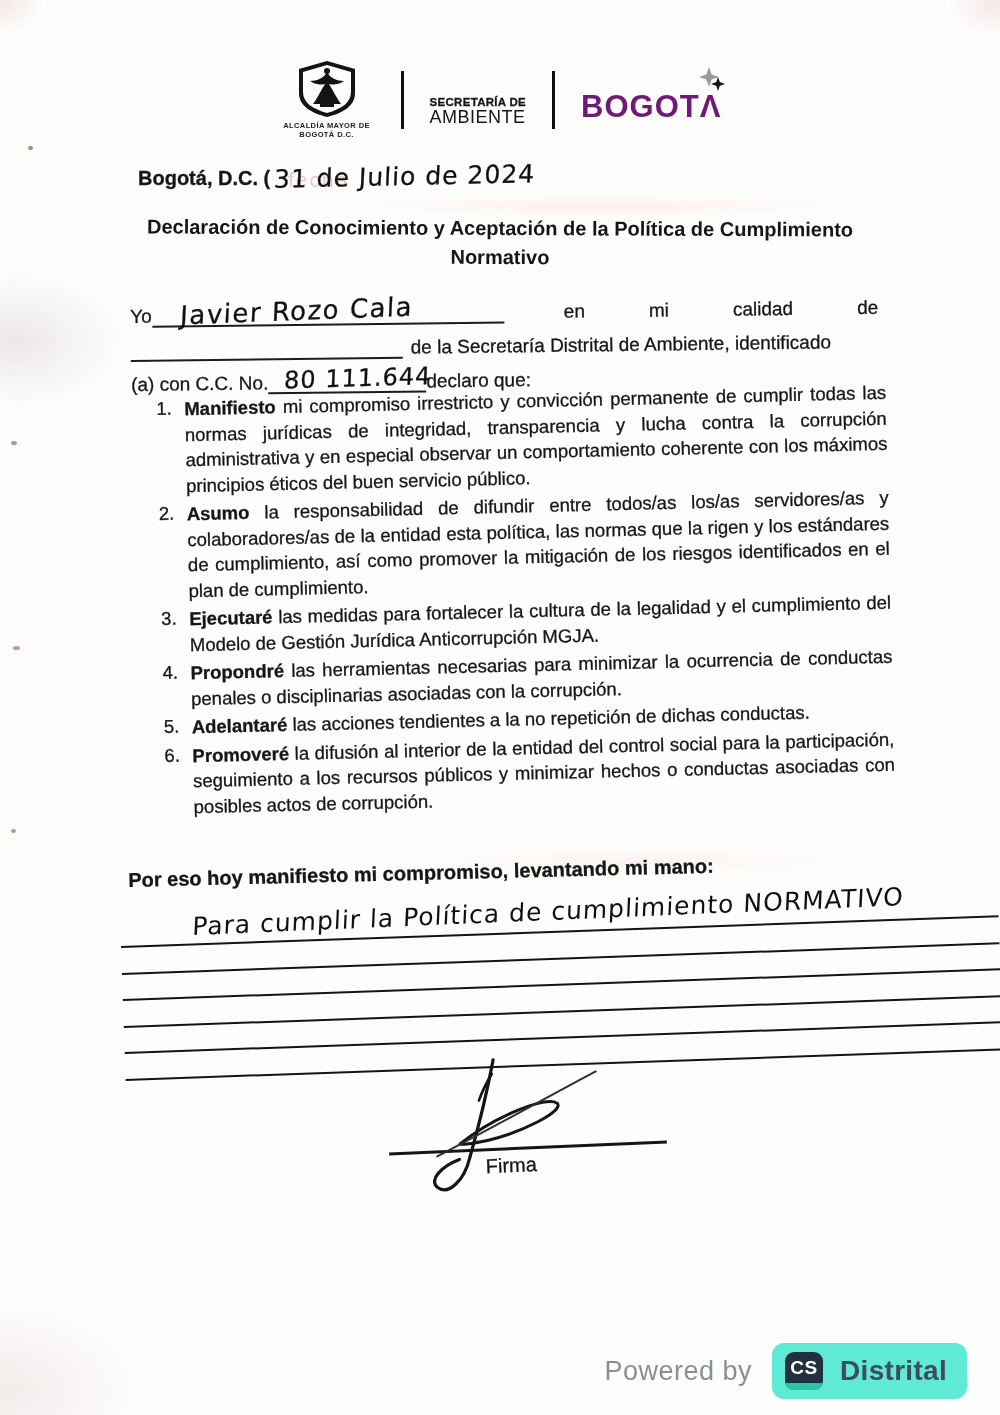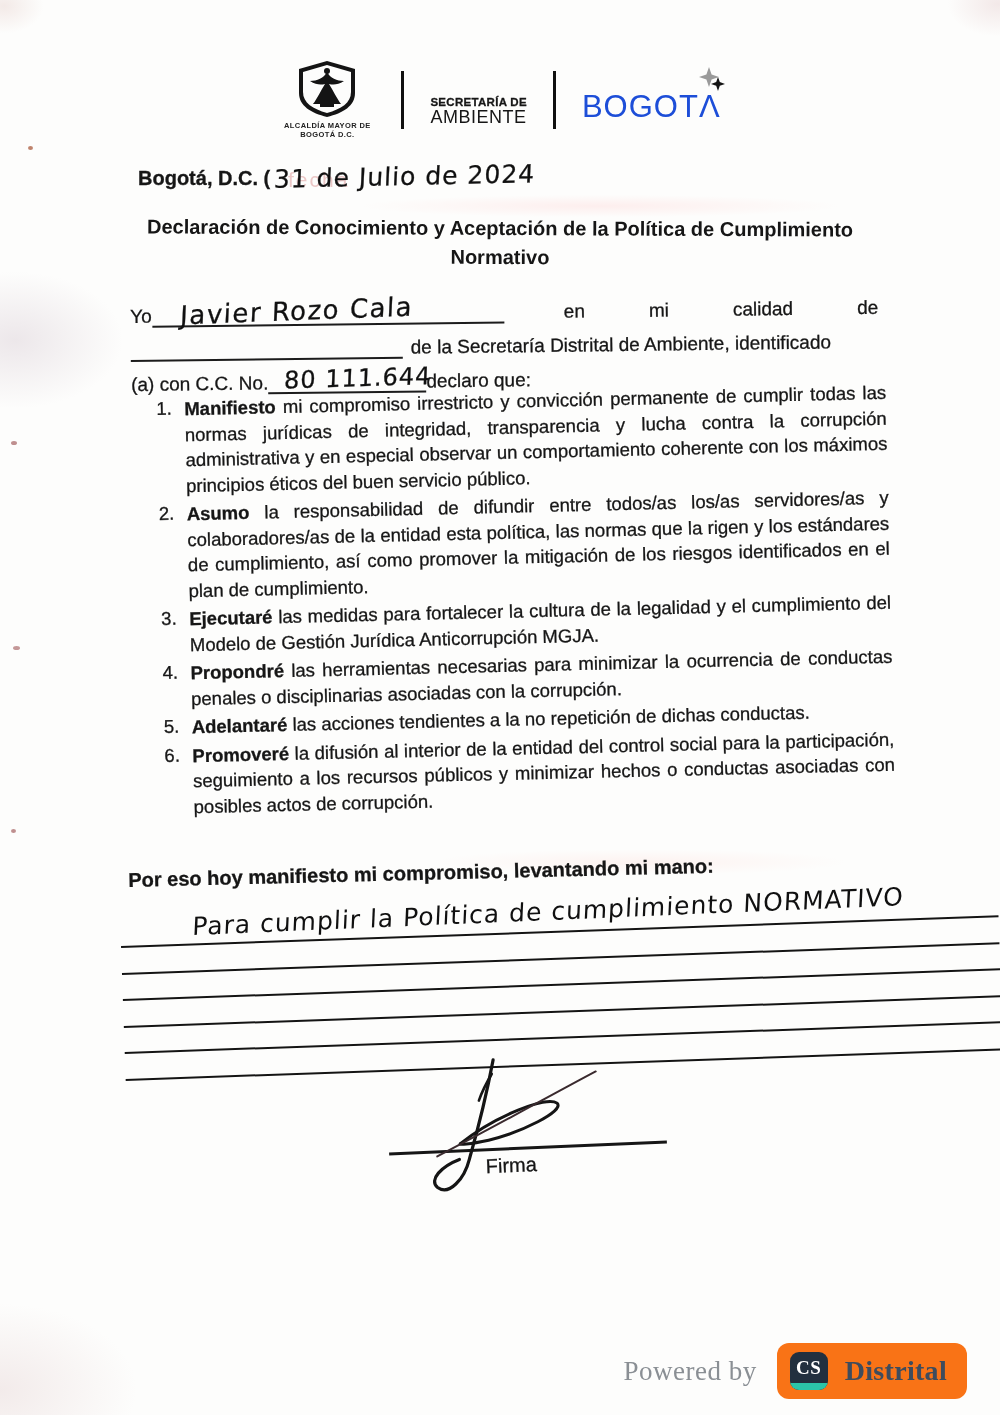--- a/index.html
+++ b/index.html
@@ -22,21 +22,21 @@
 
   
   .header{ position:absolute; top:60px; left:0; width:1000px; display:flex; justify-content:center; align-items:center; gap:26px; }
   .crest{ display:flex; flex-direction:column; align-items:center; width:96px; }
   .crest-label{ font-size:7.5px; font-weight:700; text-align:center; letter-spacing:.4px; line-height:1.25; margin-top:3px; color:#222; }
   .hdr-divider{ width:3px; height:58px; background:#101010; }
   .secretaria{ display:flex; flex-direction:column; align-items:flex-start; line-height:1.05;margin-top:24px; }
   .secretaria .s1{ font-size:11.5px; font-weight:700; letter-spacing:.3px; }
   .secretaria .s2{ font-size:18px; font-weight:400; letter-spacing:.5px; }
   .bogota-wrap{ position:relative; padding-top:14px; }
-  .bogota{ font-size:31px; font-weight:400; letter-spacing:1px; color:#1d4ed8; }
+  .bogota{ font-size:31px; font-weight:700; letter-spacing:1px; color:#701a75; }
   .bogota-star{ position:absolute; top:-8px; right:-4px; }
 
   
   .date-line{ position:absolute; top:162px; left:130px; font-size:20px; font-weight:700; white-space:nowrap;margin-left:8px; }
   .ghost{ position:absolute; left:150px; top:6px; font-size:21px; font-weight:400; color:rgba(205,110,110,.38); letter-spacing:2px;text-align:center; -webkit-text-stroke:0; }
   .hw{ font-family:"DejaVu Sans", cursive; font-weight:400; color:#101010; }
   .hw-date{ display:inline-block; font-size:25px; letter-spacing:1px; transform:rotate(-1.2deg) skewX(-4deg); margin-left:4px; position:relative; }
 
   
   .title{ position:absolute; top:214px; left:115px; width:770px; text-align:center; font-size:20px; font-weight:700; line-height:1.45; transform:rotate(.25deg); }
@@ -75,21 +75,21 @@
   .firma-label{ font-size:20px; margin-top:4px; margin-left:96px; }
 
   
   .speck{ position:absolute; border-radius:50%; }
   .sp1{ left:28px; top:146px; width:5px; height:4px; background:rgba(170,90,60,.75); }
   .sp2{ left:11px; top:441px; width:6px; height:4px; background:rgba(150,70,70,.6); }
   .sp3{ left:13px; top:646px; width:7px; height:4px; background:rgba(150,70,70,.55); }
   .sp4{ left:11px; top:829px; width:5px; height:4px; background:rgba(150,70,70,.6); }
 
   
-  .footer{ position:absolute; right:33px; bottom:16px; display:flex; align-items:center; gap:20px;font-family:Liberation Serif, serif; }
+  .footer{ position:absolute; right:33px; bottom:16px; display:flex; align-items:center; gap:20px; }
   .powered{ font-size:27px; letter-spacing:.5px; }
   .cs-pill{ display:flex; align-items:center; gap:13px; border-radius:12px; padding:9px 20px 9px 13px; }
   .cs-badge{ width:38px; height:38px; border-radius:9px; overflow:hidden; display:flex; flex-direction:column; }
   .cs-badge .cs-txt{ flex:1; display:flex; align-items:center; justify-content:center; color:#fff; font-weight:700; font-size:19px; letter-spacing:.5px; }
   .cs-badge .cs-teal{ height:7px; }
   .cs-brand{ font-size:28px; font-weight:700; letter-spacing:.3px; }
 </style>
 </head>
 <body>
 
@@ -203,21 +203,21 @@
     <div class="firma-label printed">Firma</div>
   </div>
 
   <div class="speck sp1"></div>
   <div class="speck sp2"></div>
   <div class="speck sp3"></div>
   <div class="speck sp4"></div>
 
   <div class="footer">
     <span class="powered" id="powered" style="color: rgb(138, 143, 148);">Powered by</span>
-    <div class="cs-pill" id="csPill" style="background: #f97316; gap: 17px;">
+    <div class="cs-pill" id="csPill" style="background: #5eead4; gap: 17px;">
       <div class="cs-badge" id="csBadge" style="background: rgb(34, 48, 63);">
         <span class="cs-txt">CS</span>
         <div class="cs-teal" id="csTeal" style="background: rgb(43, 196, 169);"></div>
       </div>
       <span class="cs-brand" id="csBrand" style="color: rgb(62, 76, 93);">Distrital</span>
     </div>
   </div>
 
 </div>
 

